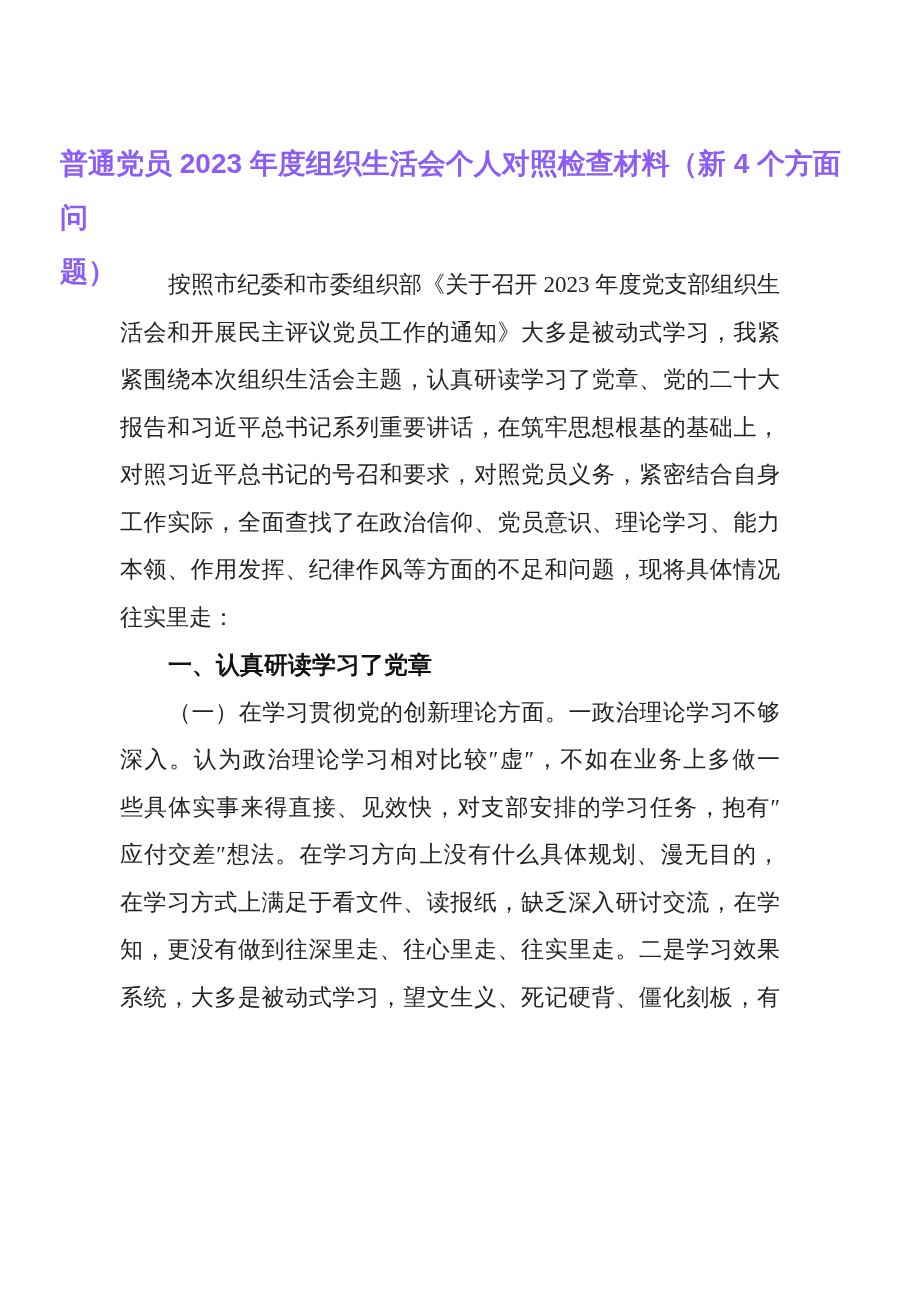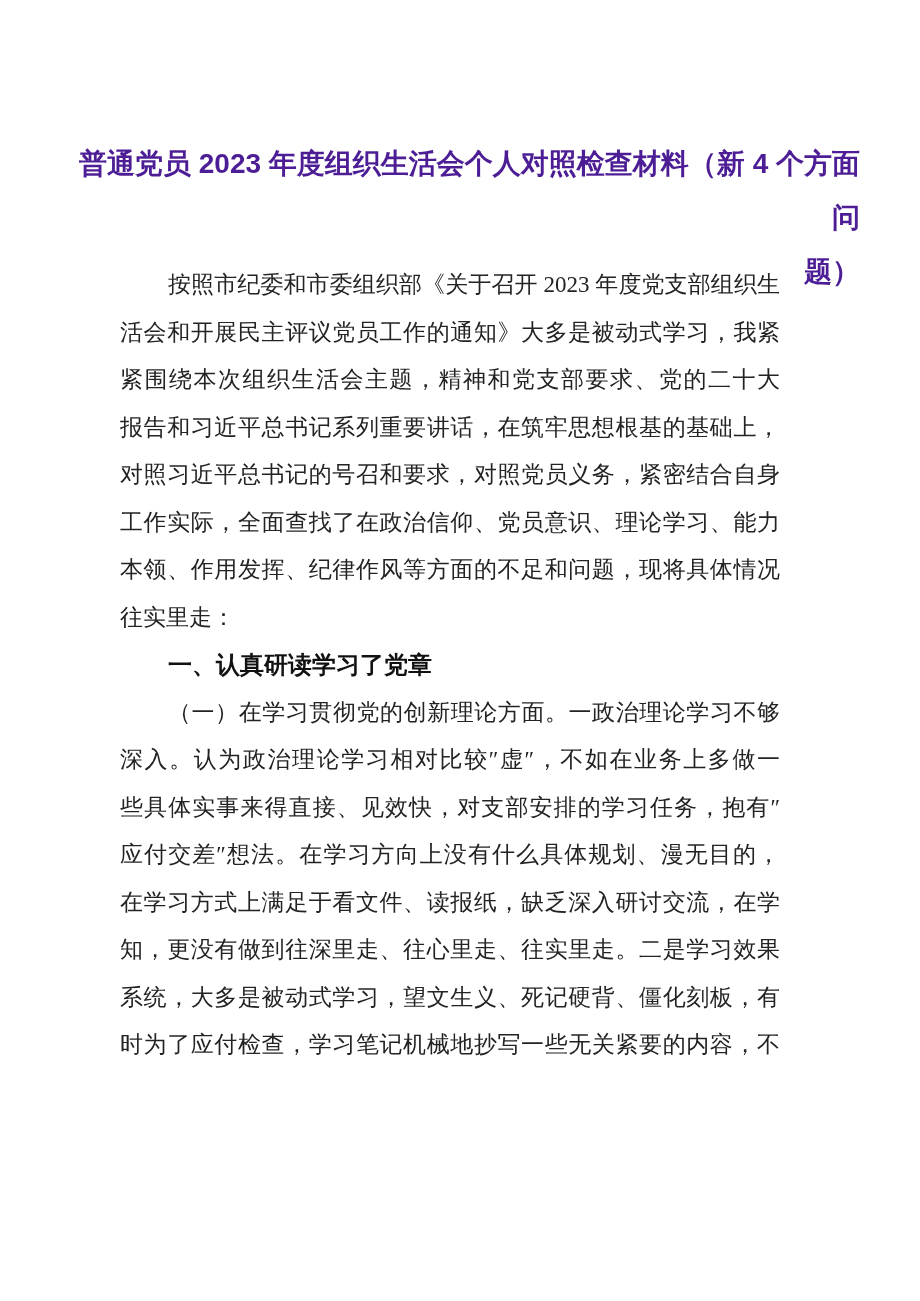--- a/index.html
+++ b/index.html
@@ -14,27 +14,27 @@
     background: #ffffff;
     color: #1f1f1f;
     overflow: hidden;
     font-family: "Liberation Serif", "DejaVu Serif", serif;
   }
   .doc-title {
     position: absolute;
     left: 60px;
     top: 137px;
     width: 800px;
-    text-align: right;
+    text-align: left;
     font-family: "Liberation Sans", "DejaVu Sans", sans-serif;
     font-weight: 700;
     font-size: 28px;
     line-height: 54px;
     letter-spacing: 0px;
-    color: #4c1d95;
+    color: #8b5cf6;
   }
   .doc-body {
     position: absolute;
     left: 120px;
     top: 261px;
     width: 660px;
     font-size: 23px;
     color: #232323;
   }
   .line {
@@ -67,32 +67,31 @@
 <div class="page">
 
   <div class="doc-title">
     <div>普通党员 2023 年度组织生活会个人对照检查材料（新 4 个方面问</div>
     <div>题）</div>
   </div>
 
   <div class="doc-body">
     <div class="line indent">按照市纪委和市委组织部《关于召开 2023 年度党支部组织生</div>
     <div class="line">活会和开展民主评议党员工作的通知》大多是被动式学习，我紧</div>
-    <div class="line">紧围绕本次组织生活会主题，精神和党支部要求、党的二十大</div>
+    <div class="line">紧围绕本次组织生活会主题，认真研读学习了党章、党的二十大</div>
     <div class="line">报告和习近平总书记系列重要讲话，在筑牢思想根基的基础上，</div>
     <div class="line">对照习近平总书记的号召和要求，对照党员义务，紧密结合自身</div>
     <div class="line">工作实际，全面查找了在政治信仰、党员意识、理论学习、能力</div>
     <div class="line">本领、作用发挥、纪律作风等方面的不足和问题，现将具体情况</div>
     <div class="line short">往实里走：</div>
 
     <div class="line heading indent short">一、认真研读学习了党章</div>
 
     <div class="line indent">（一）在学习贯彻党的创新理论方面。一政治理论学习不够</div>
     <div class="line">深入。认为政治理论学习相对比较″虚″，不如在业务上多做一</div>
     <div class="line">些具体实事来得直接、见效快，对支部安排的学习任务，抱有″</div>
     <div class="line">应付交差″想法。在学习方向上没有什么具体规划、漫无目的，</div>
     <div class="line">在学习方式上满足于看文件、读报纸，缺乏深入研讨交流，在学</div>
     <div class="line">知，更没有做到往深里走、往心里走、往实里走。二是学习效果</div>
     <div class="line">系统，大多是被动式学习，望文生义、死记硬背、僵化刻板，有</div>
-    <div class="line">时为了应付检查，学习笔记机械地抄写一些无关紧要的内容，不</div>
   </div>
 
 </div>
 
 </body></html>

